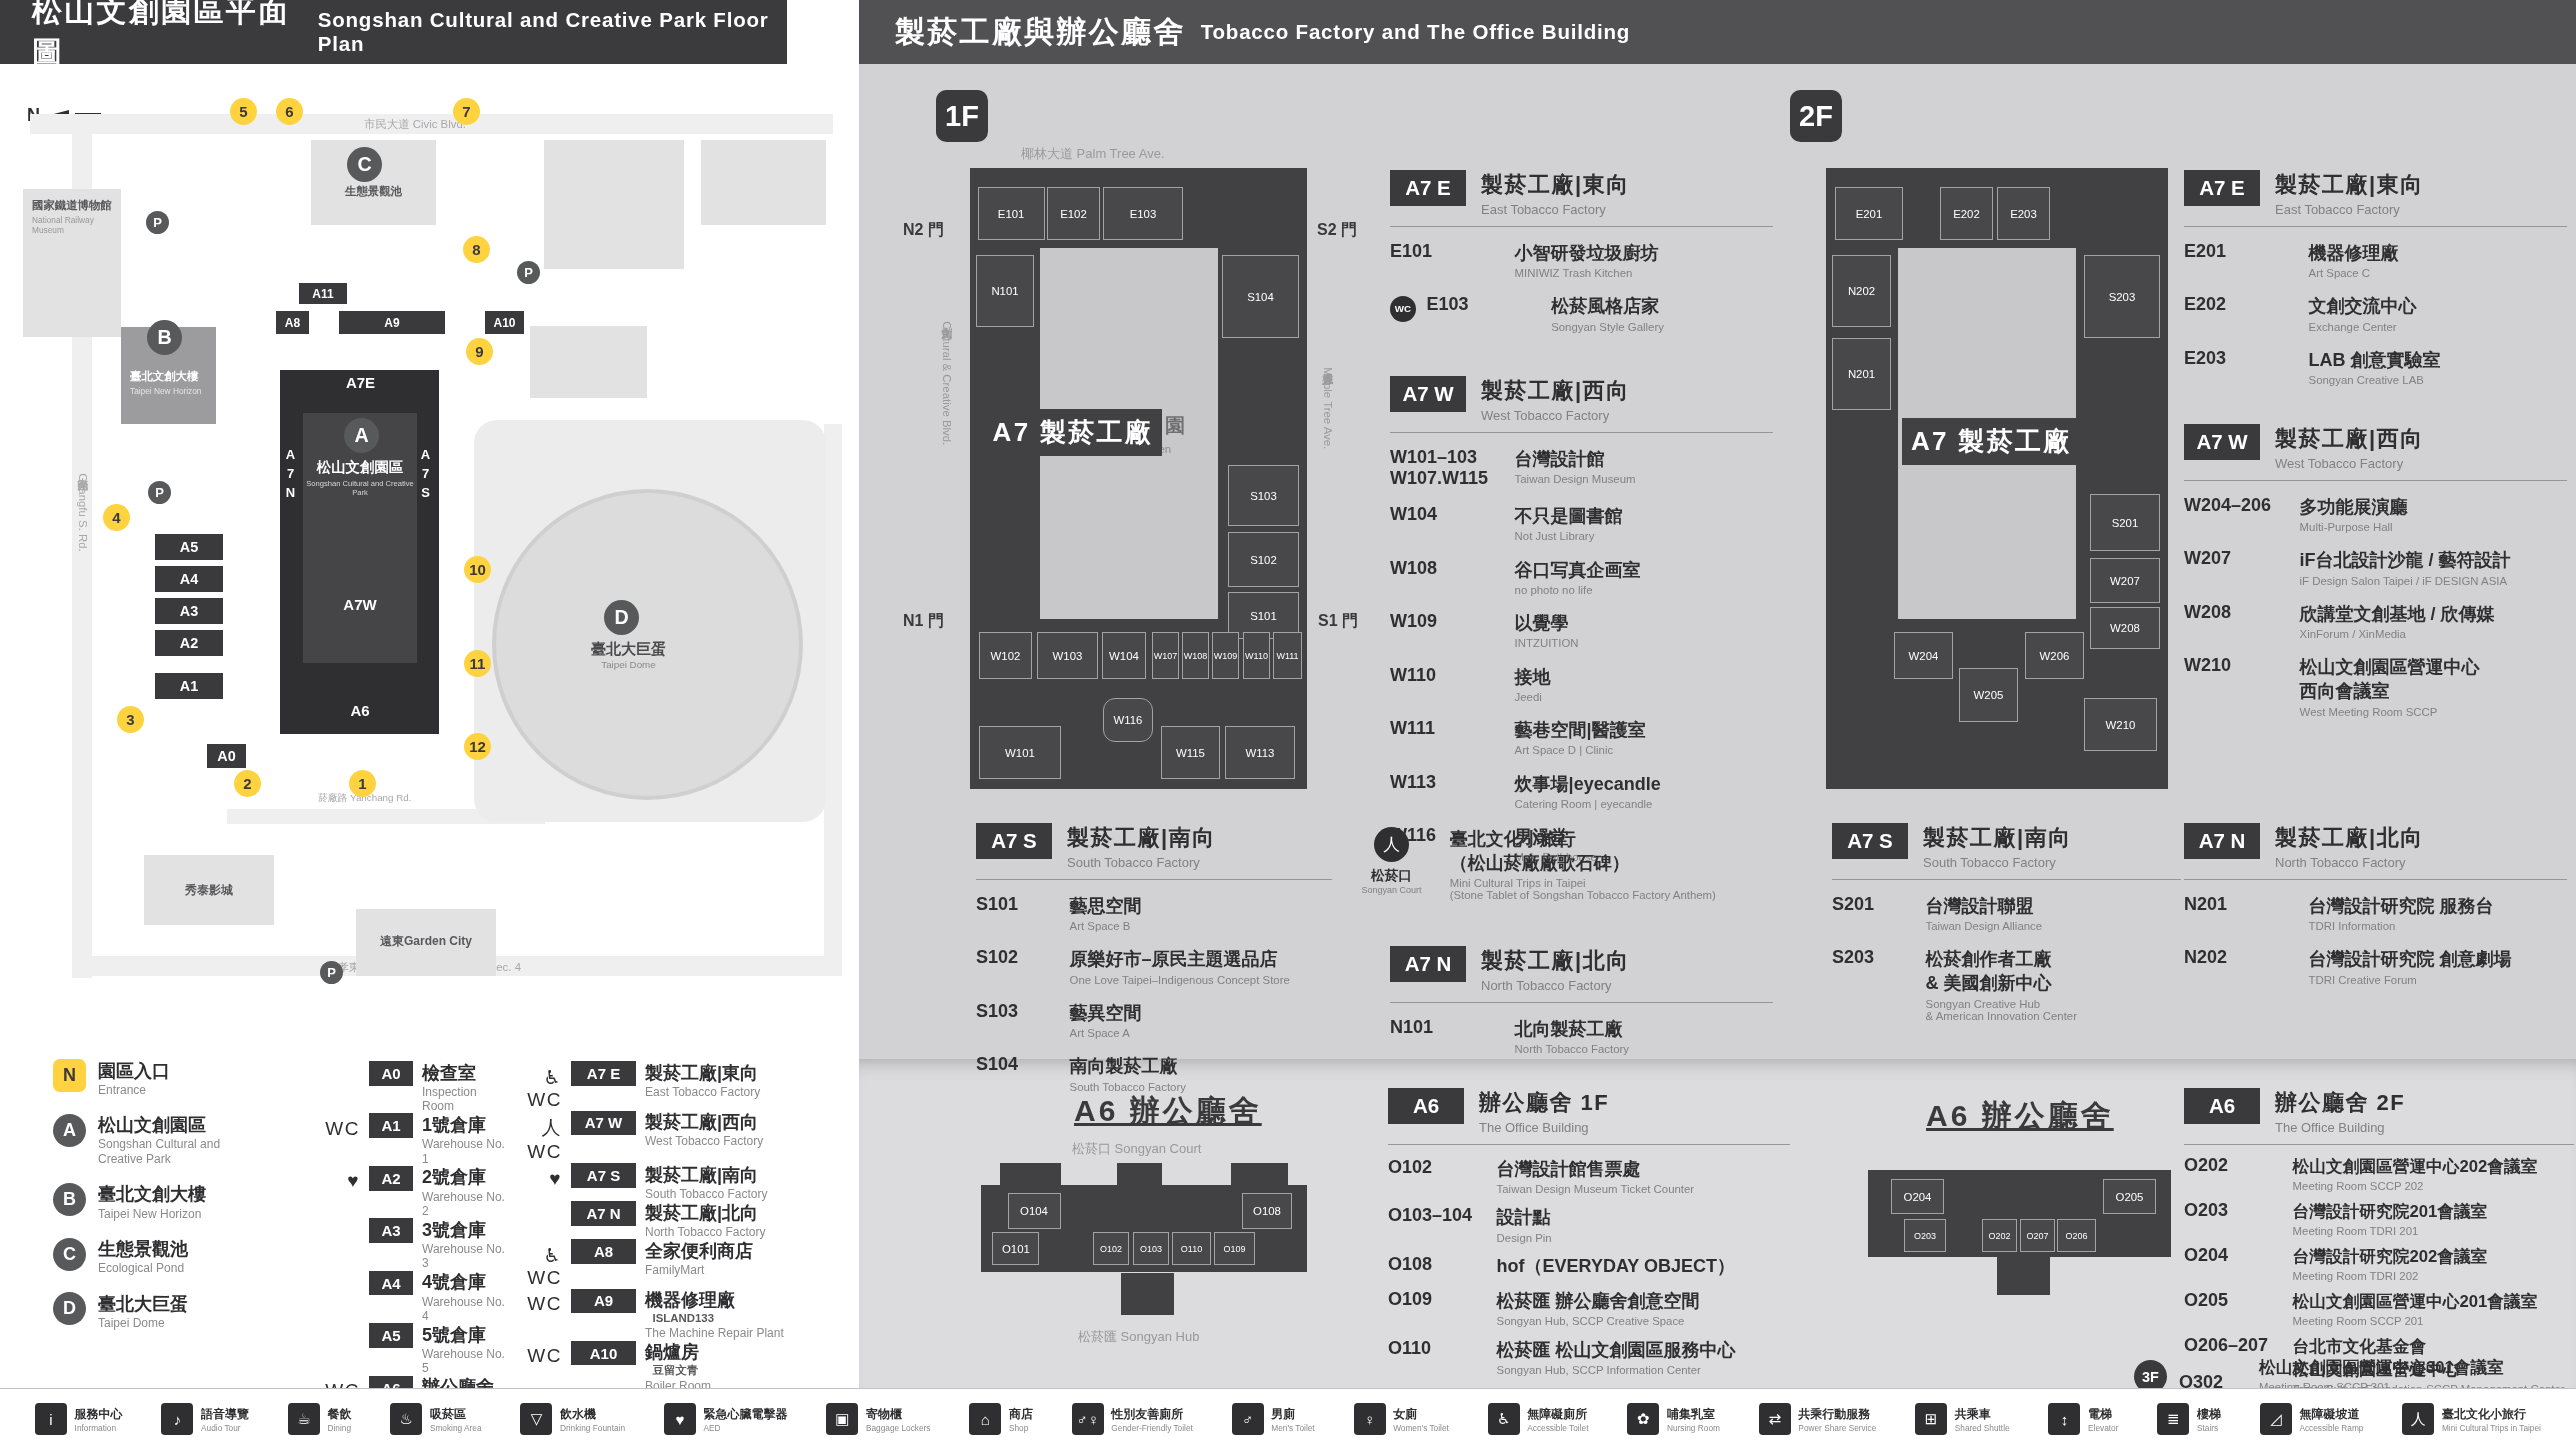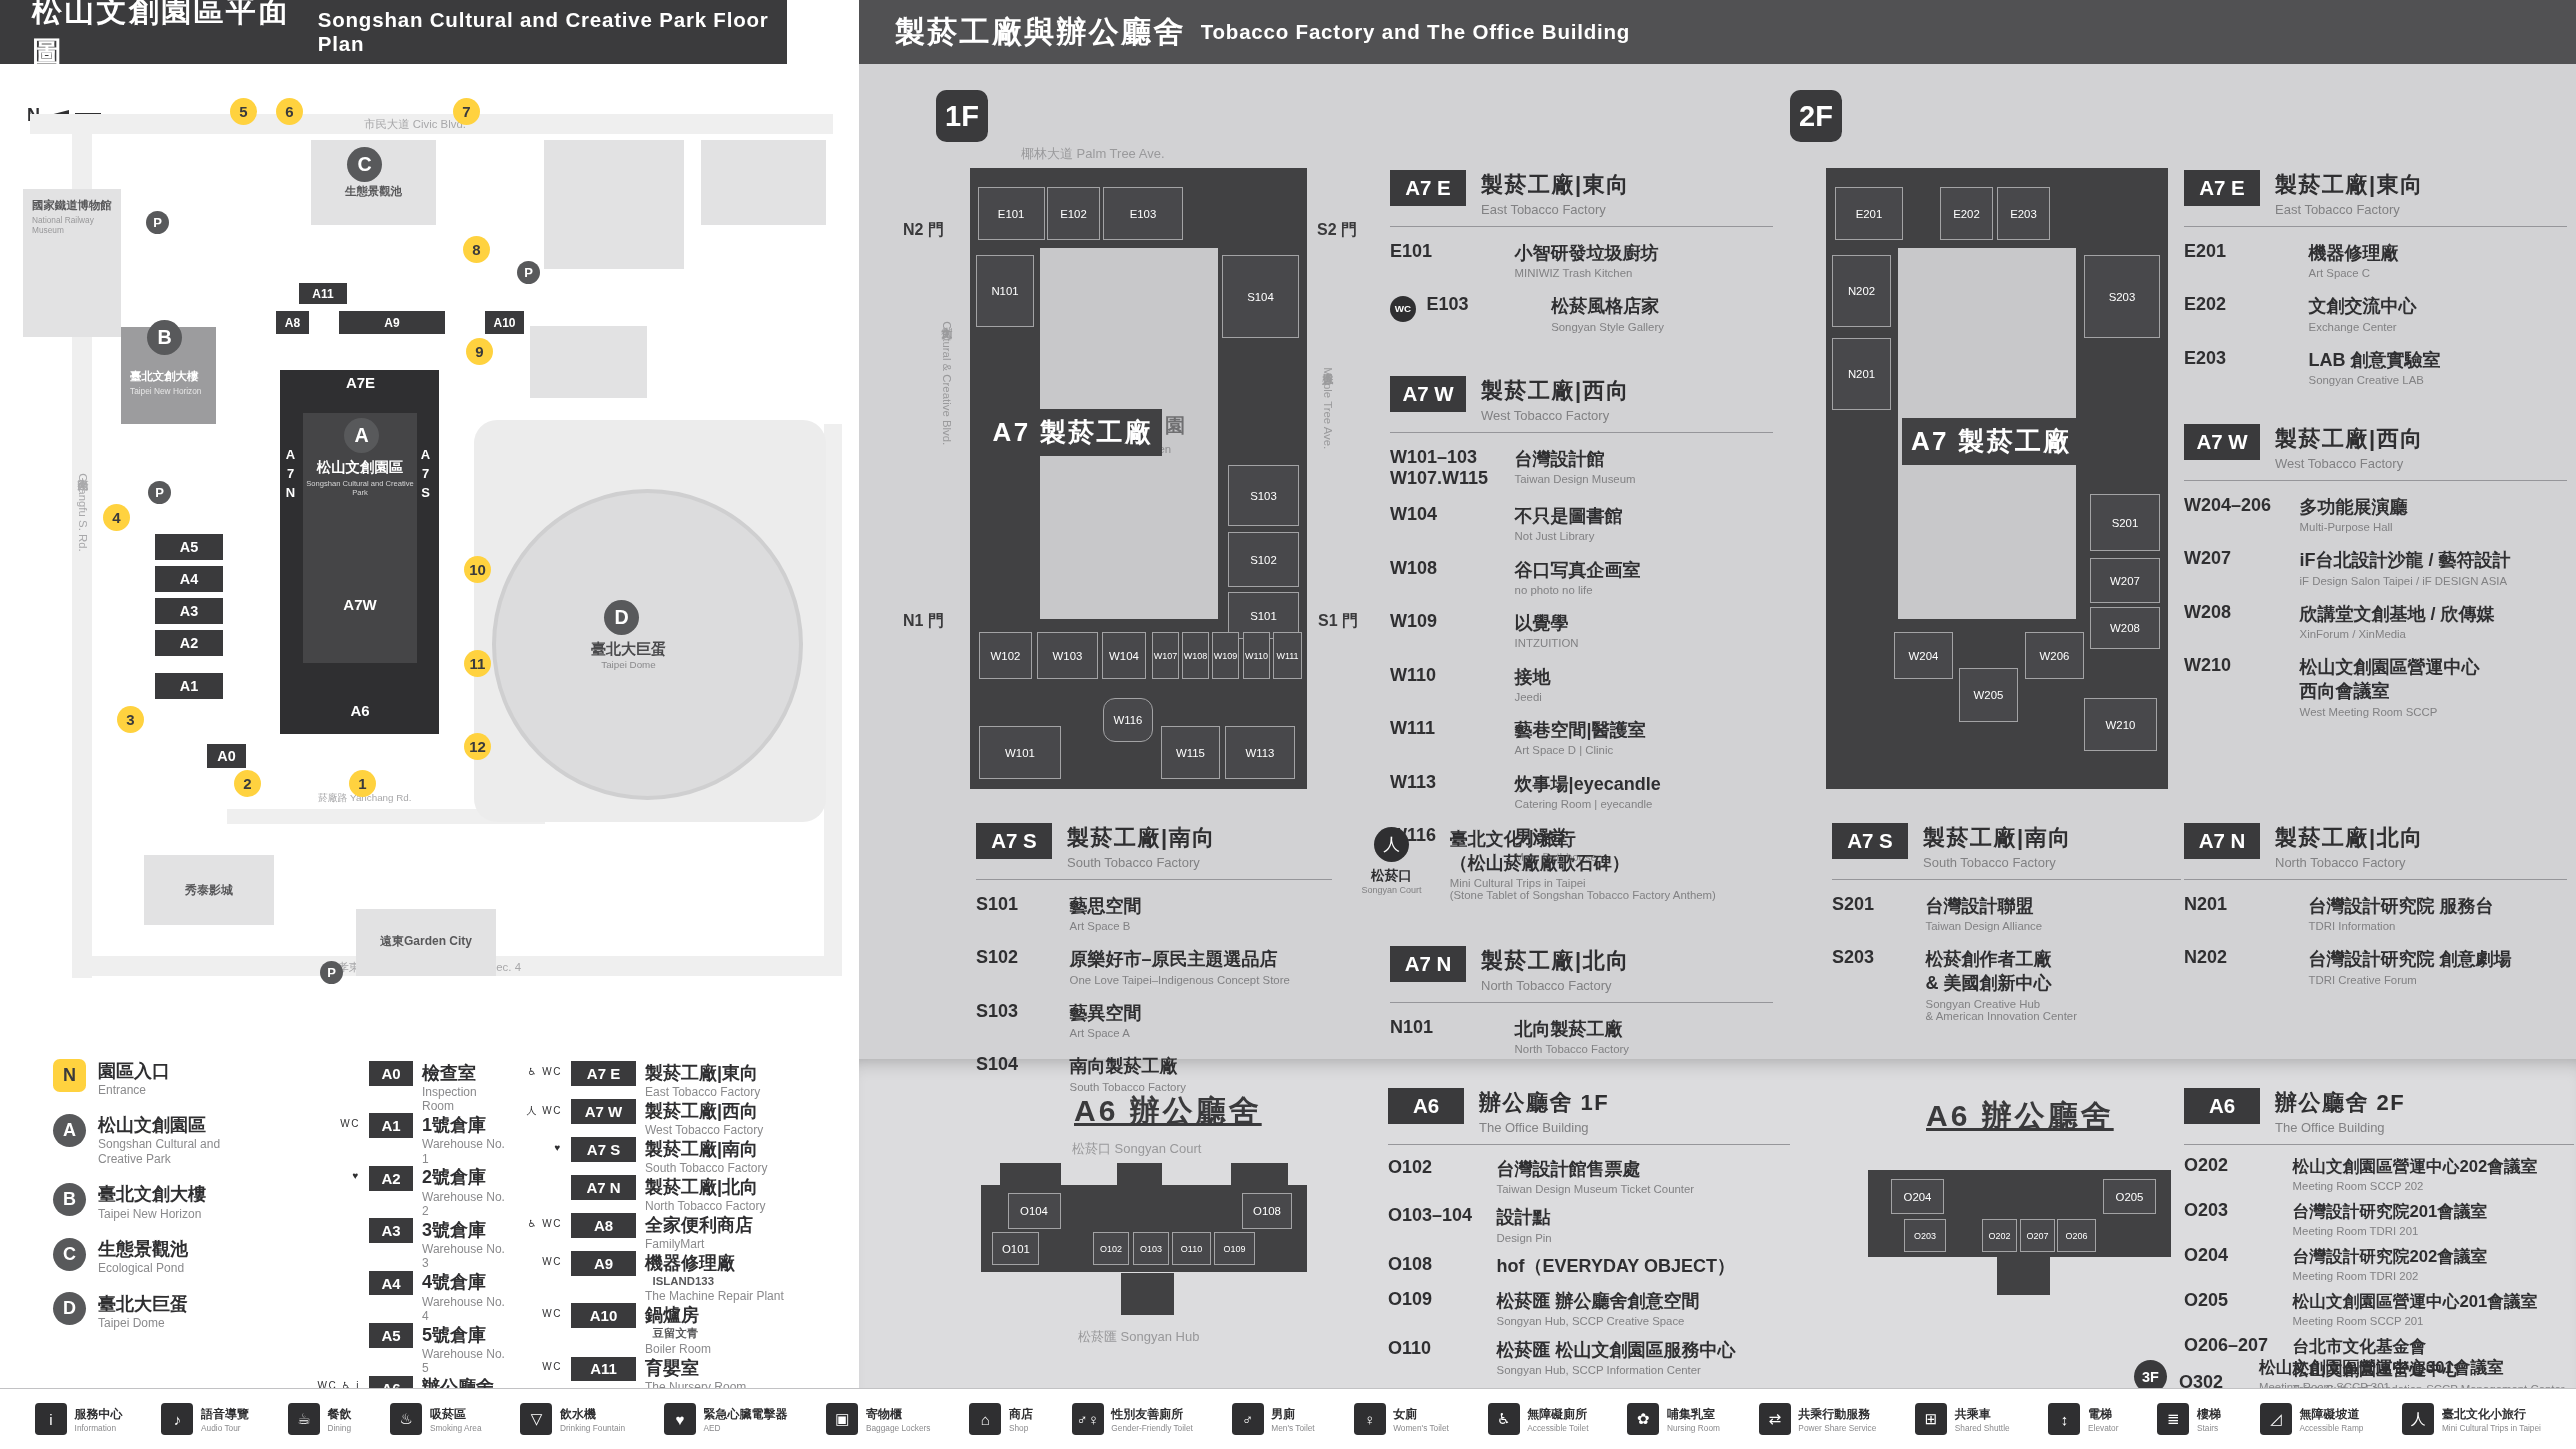--- a/index.html
+++ b/index.html
@@ -51,21 +51,21 @@
   
   .lgd-group { position:absolute; }
   .ent-row, .lt-row { display:flex; gap:12px; align-items:flex-start; margin-bottom:16.7px; }
   .ent-badge { width:33px; height:33px; border-radius:6.8px; background:#FFD23F; color:#3A3A3C; font-weight:bold;
                font-size:18px; display:flex; align-items:center; justify-content:center; flex:0 0 auto; }
   .lt-badge { width:33px; height:33px; border-radius:50%; background:#58595B; color:#fff; font-weight:bold;
               font-size:18px; display:flex; align-items:center; justify-content:center; flex:0 0 auto; }
   .lgd-zh { display:block; font-size:18px; font-weight:bold; color:#2F2F31; line-height:1.15; padding-top:1.5px; }
   .lgd-en { display:block; font-size:12px; color:#8A8A8C; line-height:1.2; margin-top:1.5px; max-width:167px; }
   .lg-row { display:flex; gap:9px; align-items:flex-start; min-height:36px; }
-  .mini-icos { width:47px; text-align:right; font-size:10px; color:#2F2F31; padding-top:4.5px; flex:0 0 auto; letter-spacing:1.5px; }
+  .mini-icos { width:47px; text-align:right; font-size:19px; color:#2F2F31; padding-top:4.5px; flex:0 0 auto; letter-spacing:1.5px; }
   .lg-badge { background:#3A3A3C; color:#fff; font-weight:bold; font-size:15px; min-width:65px; text-align:center;
               padding:3.8px 6px; flex:0 0 auto; }
   .lg-txt .note { font-size:11.4px; color:#58585A; margin-left:7.6px; font-weight:bold; }
   .lg-txt .note:empty { display:none; }
 
   
   .rpanel { position:absolute; left:859px; top:64px; width:1717px; height:1324px; background:#D2D2D4; }
   .a6strip { position:absolute; left:859px; top:1059px; width:1717px; height:329px; background:#DCDCDE;
              box-shadow: inset 0 15px 19.7px -15px rgba(0,0,0,.3); }
   .floor-badge { position:absolute; width:52px; height:52px; border-radius:10.6px; background:#3A3A3C; color:#fff;

